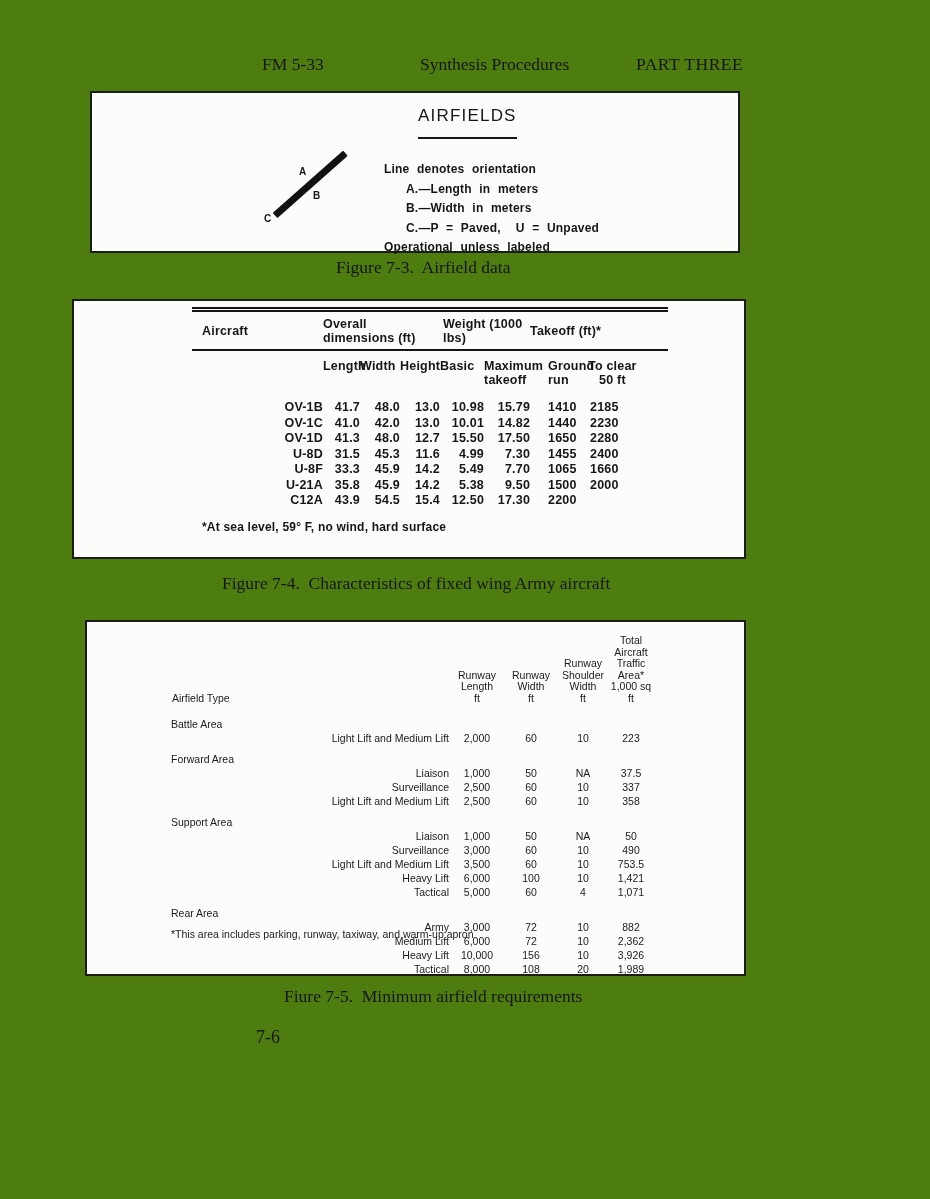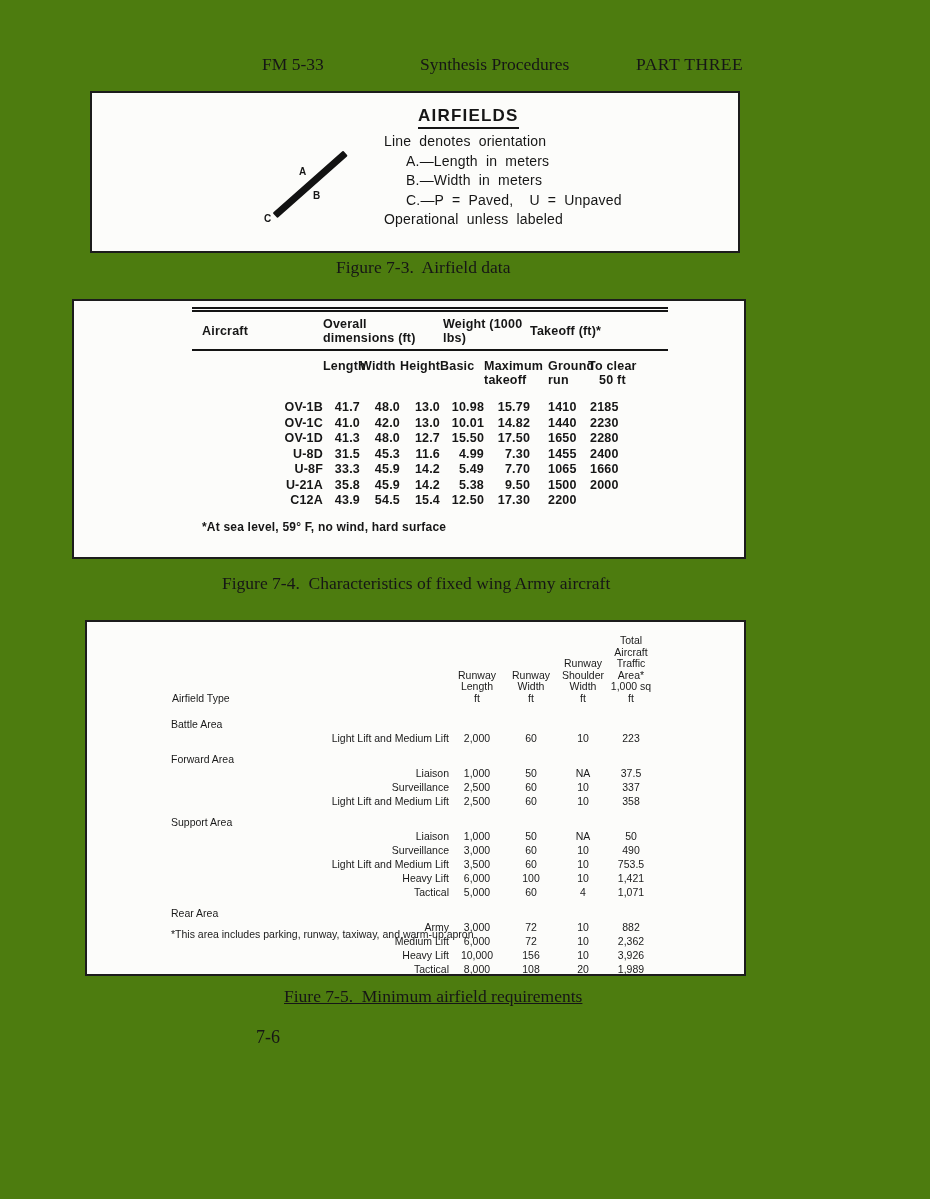--- a/index.html
+++ b/index.html
@@ -20,30 +20,30 @@
   .runway-line{
     position:absolute;left:183px;top:119px;width:94px;height:7px;background:#121212;
     transform:rotate(-41.5deg);transform-origin:left center;border-radius:1px;
   }
   .diag-label{position:absolute;font-size:10px;font-weight:bold;line-height:10px;}
   .diag-a{left:207px;top:74px;}
   .diag-b{left:221px;top:98px;}
   .diag-c{left:172px;top:121px;}
   .legend{position:absolute;left:292px;top:13px;width:320px;}
   .legend-title{
-    display:inline-block;margin-left:34px;font-size:17px;font-weight:bold;letter-spacing:1.2px;
-    border-bottom:2px solid #161616;padding-bottom:1px;margin-bottom:3px;
+    display:inline-block;margin-left:34px;font-size:17px;font-weight:normal;letter-spacing:1.2px;
+    border-bottom:2px solid #161616;padding-bottom:11px;margin-bottom:21px;
   }
-  .legend-line{font-size:14px;font-weight:normal;line-height:19.5px;word-spacing:4px;letter-spacing:0.2px;white-space:pre;}
+  .legend-line{font-size:12px;font-weight:bold;line-height:19.5px;word-spacing:4px;letter-spacing:0.2px;white-space:pre;}
   .legend-line.indent{padding-left:22px;}
   
   .caption{position:absolute;font-family:"Liberation Serif",serif;font-size:17.5px;white-space:pre;}
   .cap3{left:336px;top:257px;}
   .cap4{left:222px;top:573px;}
-  .cap5{left:284px;top:986px;text-decoration:underline;}
+  .cap5{left:284px;top:986px;}
   
   .fig4-box{position:absolute;left:72px;top:299px;width:670px;height:256px;border:2px solid #1c1c1c;background:#fcfcfa;}
   .t4{position:absolute;left:118px;top:6px;border-collapse:collapse;table-layout:fixed;width:476px;
       font-size:12.5px;font-weight:bold;letter-spacing:0.2px;color:#161616;}
   .t4 th,.t4 td{padding:0;margin:0;}
   .t4 .grp th{
     border-top:5px double #141414;border-bottom:2px solid #141414;
     padding-top:5px;padding-bottom:4px;text-align:left;font-size:12.5px;
   }
   .t4 .g-aircraft{padding-left:10px;}

